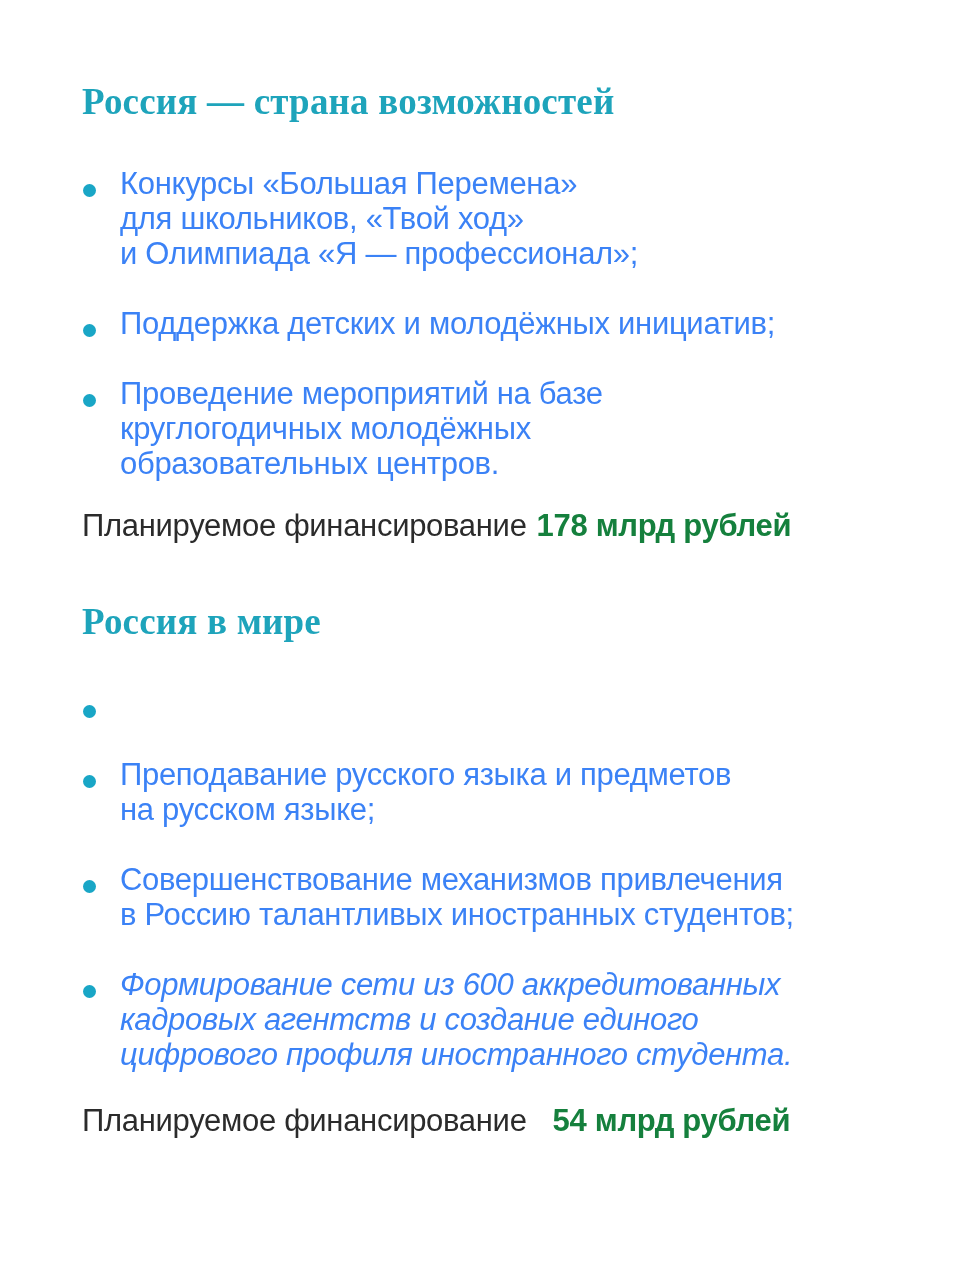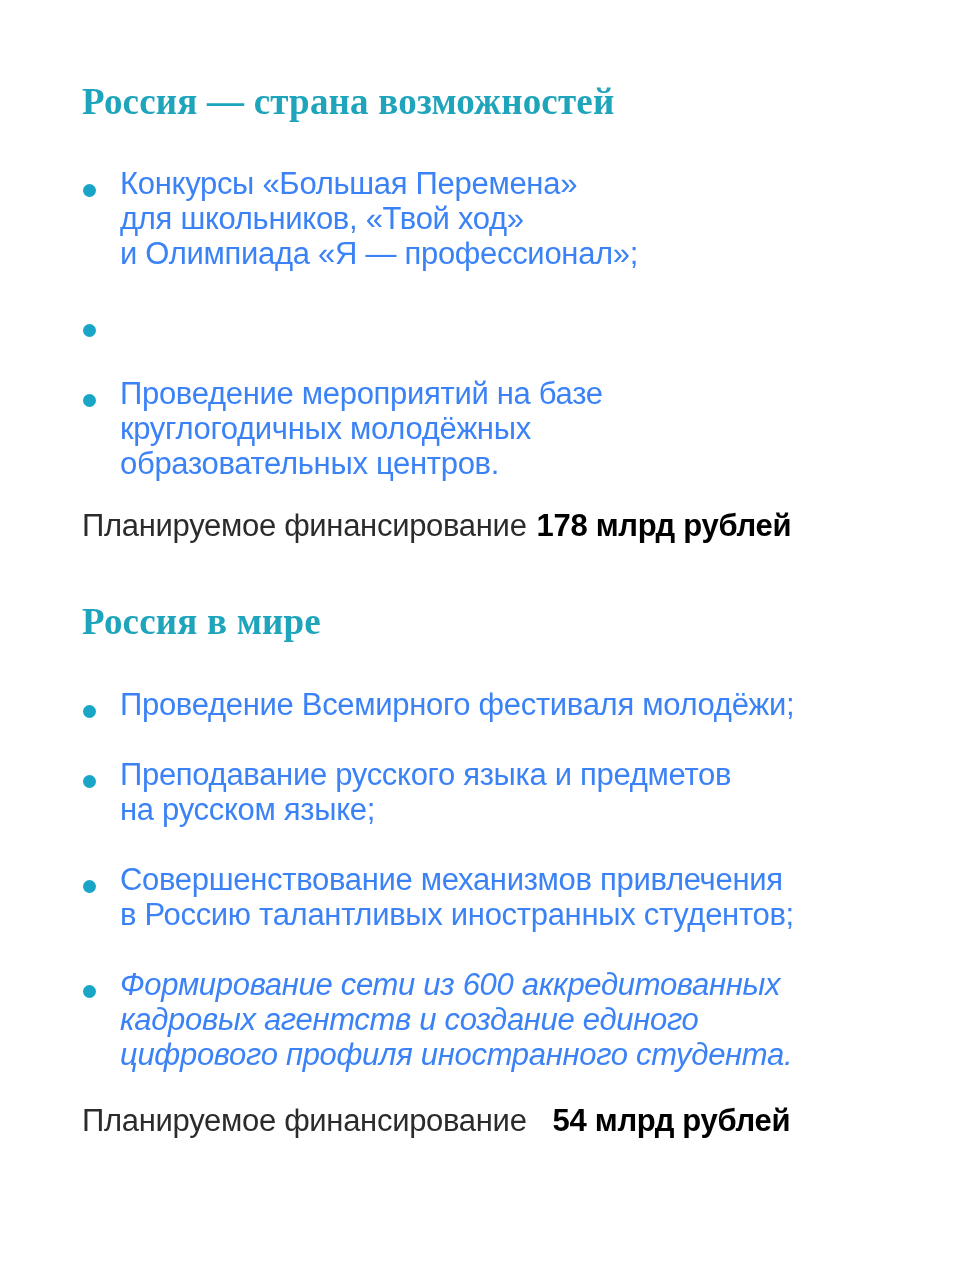--- a/index.html
+++ b/index.html
@@ -60,21 +60,21 @@
     .funding {
       position: absolute;
       left: 82px;
       font-size: 31px;
       line-height: 40px;
       color: #2b2b2b;
       white-space: nowrap;
       letter-spacing: -0.3px;
     }
     .funding .amount {
-      color: #000000;
+      color: #15803d;
       font-weight: bold;
       margin-left: 10px;
       text-align: right;
     }
     .funding.second .amount {
       margin-left: 26px;
     }
   </style>
 </head>
 <body>
@@ -86,40 +86,40 @@
 
     <div class="bullet" style="top:166px;">
       <span class="dot"></span>
       <span class="bullet-text">Конкурсы «Большая Перемена»
 для школьников, «Твой ход»
 и Олимпиада «Я — профессионал»;</span>
     </div>
 
     <div class="bullet" style="top:306px;">
       <span class="dot"></span>
+      <span class="bullet-text">Поддержка детских и молодёжных инициатив;</span>
     </div>
 
     <div class="bullet" style="top:376px;">
       <span class="dot"></span>
       <span class="bullet-text">Проведение мероприятий на базе
 круглогодичных молодёжных
 образовательных центров.</span>
     </div>
 
     <div class="funding" style="top:506px;">
       <span>Планируемое финансирование</span><span class="amount">178 млрд рублей</span>
     </div>
   </section>
 
   <section>
     <h2 class="heading" style="top:600px;">Россия в мире</h2>
 
     <div class="bullet" style="top:687px;">
       <span class="dot"></span>
-      <span class="bullet-text">Проведение Всемирного фестиваля молодёжи;</span>
     </div>
 
     <div class="bullet" style="top:757px;">
       <span class="dot"></span>
       <span class="bullet-text">Преподавание русского языка и предметов
 на русском языке;</span>
     </div>
 
     <div class="bullet" style="top:862px;">
       <span class="dot"></span>

